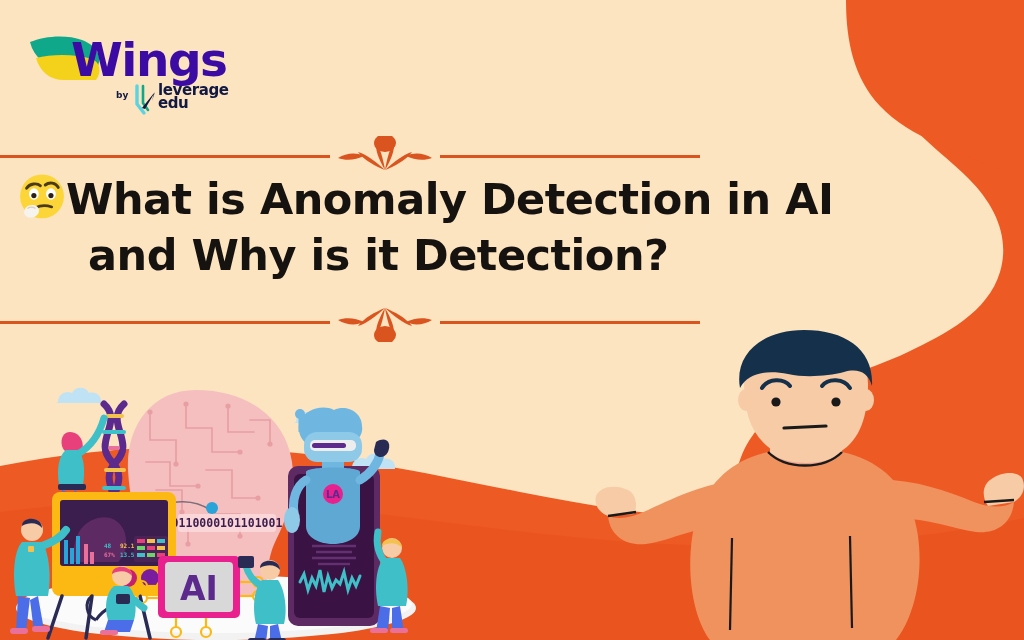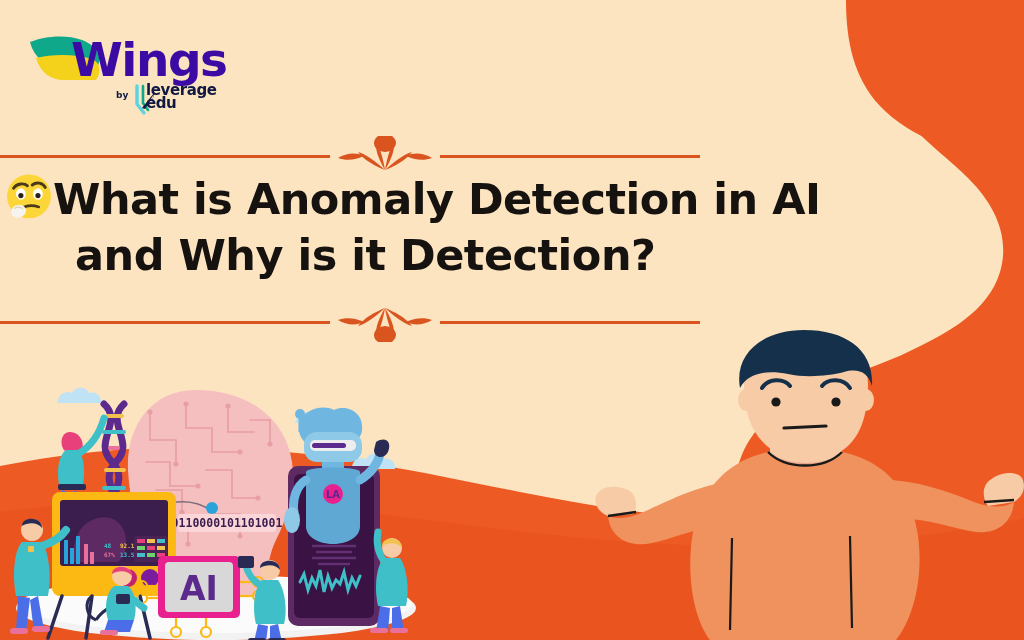--- a/index.html
+++ b/index.html
@@ -29,41 +29,41 @@
     letter-spacing:-1.5px;
     color:#3B0BA3;
     line-height:1;
   }
   .logo-by {
     position:absolute; left:90px; top:62px;
     font-family:"DejaVu Sans", sans-serif;
     font-weight:700; font-size:9px; color:#111842;
   }
   .logo-sub {
-    position:absolute; left:120px; top:56px;
+    position:absolute; left:132px; top:56px;
     font-family:"DejaVu Sans", sans-serif;
     font-weight:900; font-size:15px; color:#111842;
     line-height:13px; letter-spacing:-0.4px;
   }
 
   
   .divider-row {
     position:absolute; left:0; width:760px; height:20px;
     display:flex; align-items:center;
   }
   .divider-line {
     height:3px; background:#D9541F; flex:0 0 auto;
   }
   .dl-left  { width:330px; }
   .dl-right { width:260px; margin-left:0; }
   .ornament { flex:0 0 auto; width:110px; height:40px; position:relative; }
 
   
   .title-block {
-    position:absolute; left:3px; top:170px; width:900px;
+    position:absolute; left:16px; top:170px; width:900px;
   }
   .title-line {
     font-family:"DejaVu Sans", sans-serif;
     font-weight:900;
     font-size:43px;
     line-height:56px;
     color:#16120F;
     letter-spacing:-0.5px;
     white-space:nowrap;
   }

